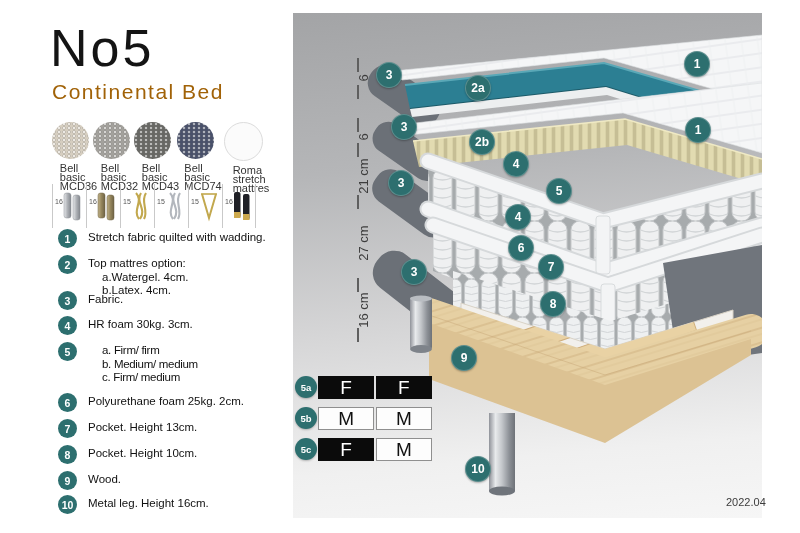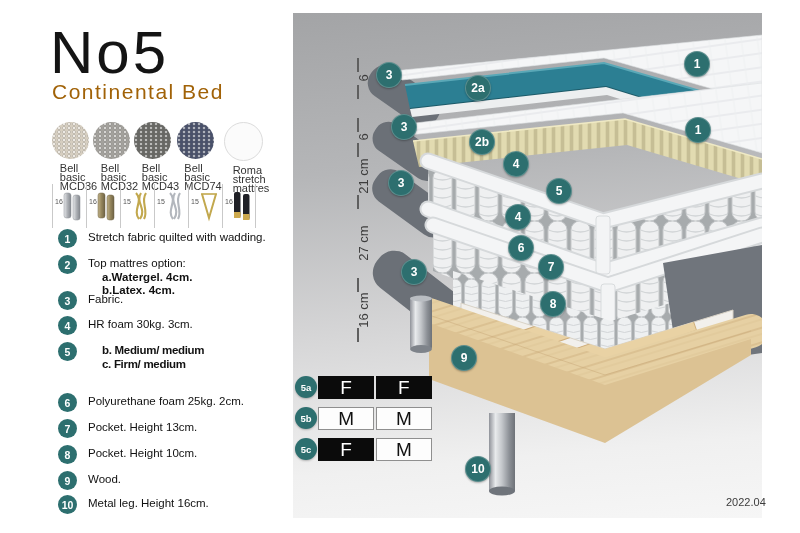--- a/index.html
+++ b/index.html
@@ -3,21 +3,21 @@
 <meta charset="utf-8">
 <style>
   * { margin:0; padding:0; box-sizing:border-box; }
   html,body { background:#ffffff; }
   .page {
     position:relative; width:800px; height:533px; overflow:hidden;
     background:#ffffff; font-family:"Liberation Sans", sans-serif; color:#1a1a1a;
   }
   
   .title {
-    position:absolute; left:50px; top:18px; font-size:60px; font-weight:100;
+    position:absolute; left:50px; top:18px; font-size:52px; font-weight:100;
     letter-spacing:3px; color:#141414; font-family:"Liberation Sans", sans-serif;
   }
   .subtitle {
     position:absolute; left:52px; top:80px; font-size:21px; font-weight:300;
     letter-spacing:1.5px; color:#a16207;
   }
   .swatches { position:absolute; left:50px; top:122px; display:flex; }
   .swatch { width:41px; display:flex; flex-direction:column; align-items:center; }
   .swatch:nth-child(4){ width:44px; }
   .swatch:nth-child(5){ width:52px; }
@@ -36,21 +36,21 @@
   .leg-cell:last-child { border-right:1px solid #c9c9c9; }
   .leg-count { position:absolute; left:2px; top:14px; font-size:7px; color:#555; }
   .leg-cell svg { margin-left:6px; }
   .list-item { position:absolute; left:58px; width:232px; display:flex; align-items:flex-start; }
   .num-badge {
     flex:0 0 19px; width:19px; height:19px; border-radius:50%; background:#2d6f6f;
     color:#fff; font-size:10.5px; font-weight:bold; display:flex; align-items:center;
     justify-content:center; margin-right:11px; margin-top:-2px;
   }
   .li-text { font-size:11.5px; line-height:13.5px; color:#111; }
-  .li-sub { margin-left:14px;font-weight:bold; }
+  .li-sub { margin-left:14px; }
   .tight { letter-spacing:-0.3px; }
   
   .panel {
     position:absolute; left:293px; top:13px; width:469px; height:505px;
     background:linear-gradient(175deg,#a3a4a6 0%,#b5b6b8 30%,#d6d6d7 60%,#f0f0f0 85%,#f6f6f6 100%);
   }
   .panel svg.art { position:absolute; left:0; top:0; }
   .tick { position:absolute; left:64px; width:1.5px; height:14px; background:#5f5f5f; }
   .rlabel {
     position:absolute; left:70px; transform:translate(-50%,-50%) rotate(-90deg);
@@ -184,20 +184,21 @@
     <div class="num-badge">3</div>
     <div class="li-text">Fabric.</div>
   </div>
   <div class="list-item" style="top:318px">
     <div class="num-badge">4</div>
     <div class="li-text">HR foam 30kg. 3cm.</div>
   </div>
   <div class="list-item" style="top:344px">
     <div class="num-badge">5</div>
     <div class="li-text tight">
+      <div class="li-sub">a. Firm/ firm</div>
       <div class="li-sub">b. Medium/ medium</div>
       <div class="li-sub">c. Firm/ medium</div>
     </div>
   </div>
   <div class="list-item" style="top:395px">
     <div class="num-badge">6</div>
     <div class="li-text">Polyurethane foam 25kg. 2cm.</div>
   </div>
   <div class="list-item" style="top:421px">
     <div class="num-badge">7</div>

